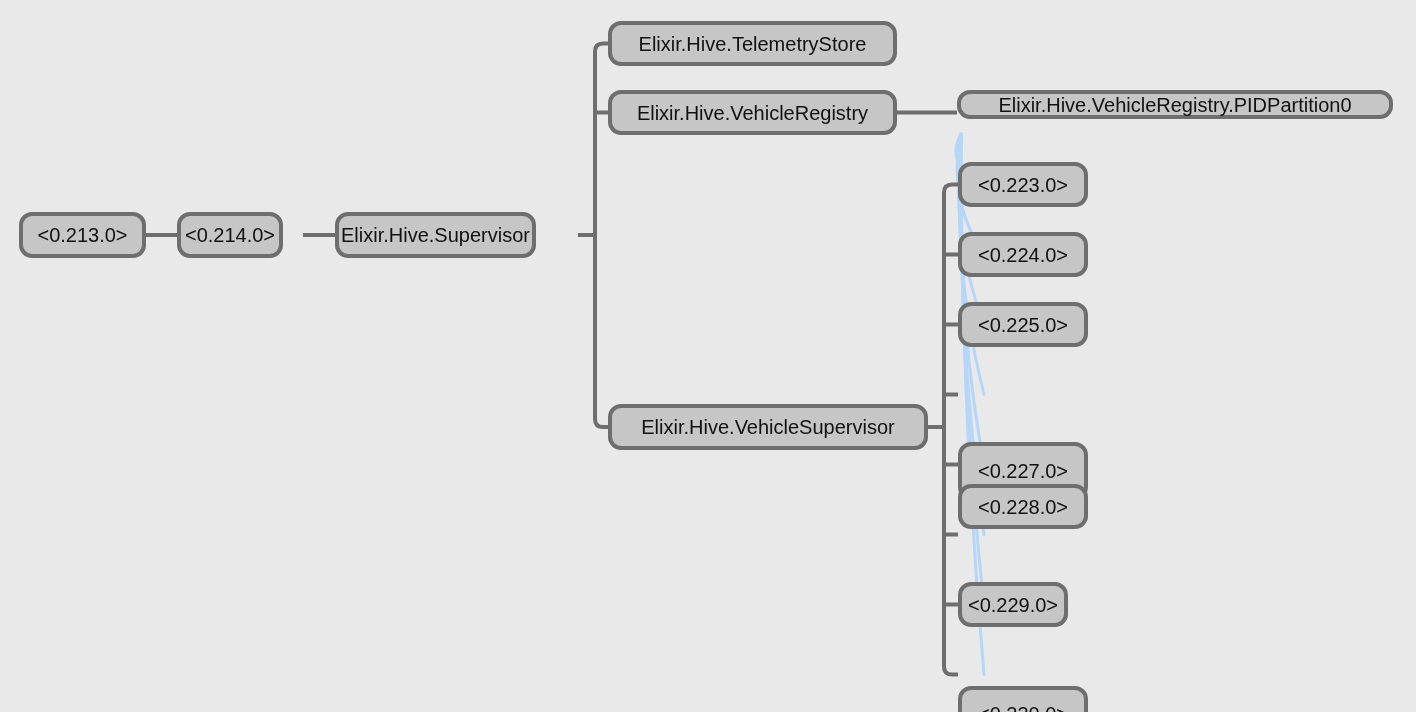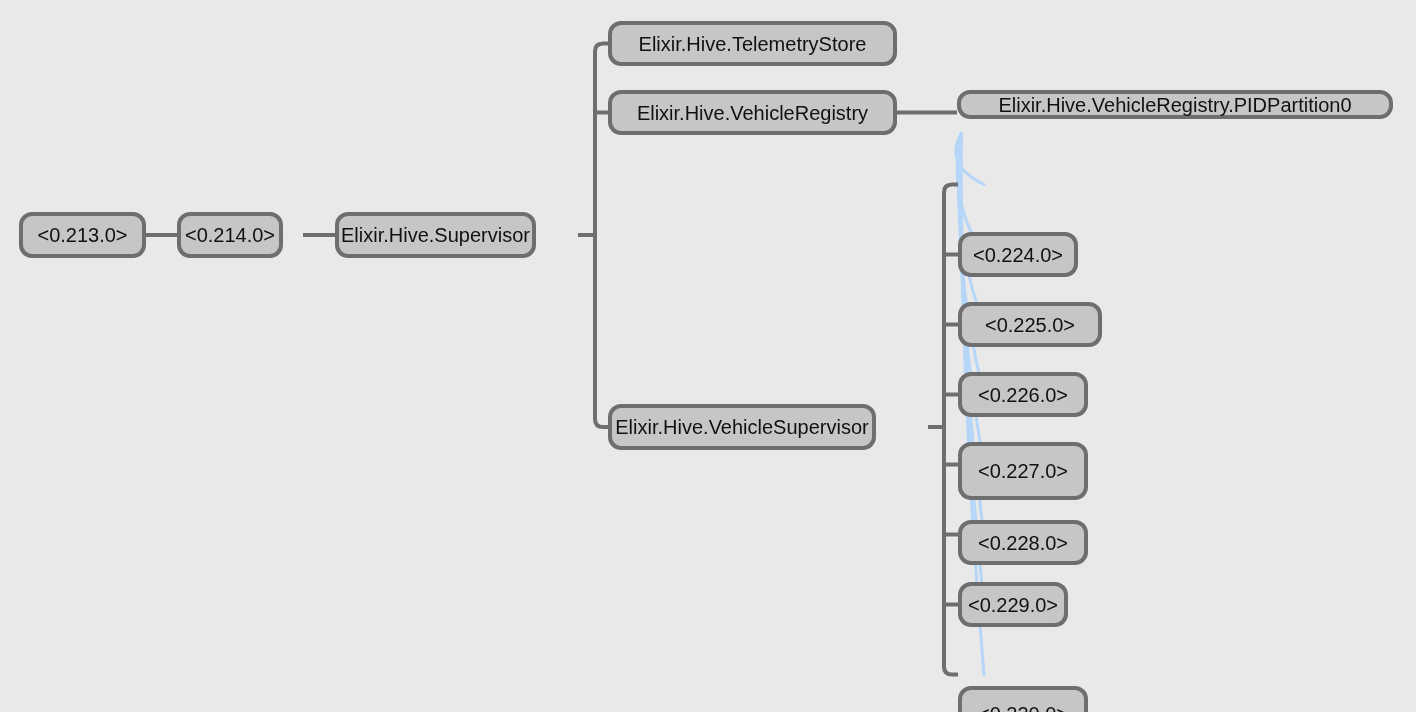--- a/index.html
+++ b/index.html
@@ -71,23 +71,23 @@
     </g>
   </svg>
 
   <div class="node" style="left:19px;  top:212px; width:127px; height:46px">&lt;0.213.0&gt;</div>
   <div class="node" style="left:177px; top:212px; width:106px; height:46px">&lt;0.214.0&gt;</div>
   <div class="node" style="left:335px; top:212px; width:201px; height:46px">Elixir.Hive.Supervisor</div>
 
   <div class="node" style="left:608px; top:90px;  width:289px; height:45px">Elixir.Hive.VehicleRegistry</div>
   <div class="node" style="left:608px; top:21px;  width:289px; height:45px">Elixir.Hive.TelemetryStore</div>
   <div class="node" style="left:957px; top:90px;  width:436px; height:29px">Elixir.Hive.VehicleRegistry.PIDPartition0</div>
-  <div class="node" style="left:608px; top:404px; width:268px; height:46px">Elixir.Hive.VehicleSupervisor</div>
+  <div class="node" style="left:608px; top:404px; width:320px; height:46px">Elixir.Hive.VehicleSupervisor</div>
 
-  <div class="node" style="left:958px; top:232px; width:120px; height:45px">&lt;0.224.0&gt;</div>
-  <div class="node" style="left:958px; top:302px; width:144px; height:45px">&lt;0.225.0&gt;</div>
-  <div class="node" style="left:958px; top:372px; width:130px; height:45px">&lt;0.226.0&gt;</div>
+  <div class="node" style="left:958px; top:162px; width:130px; height:45px">&lt;0.223.0&gt;</div>
+  <div class="node" style="left:958px; top:232px; width:130px; height:45px">&lt;0.224.0&gt;</div>
+  <div class="node" style="left:958px; top:302px; width:130px; height:45px">&lt;0.225.0&gt;</div>
   <div class="node" style="left:958px; top:442px; width:130px; height:58px">&lt;0.227.0&gt;</div>
-  <div class="node" style="left:958px; top:520px; width:130px; height:45px">&lt;0.228.0&gt;</div>
+  <div class="node" style="left:958px; top:484px; width:130px; height:45px">&lt;0.228.0&gt;</div>
   <div class="node" style="left:958px; top:582px; width:110px; height:45px">&lt;0.229.0&gt;</div>
   <div class="node" style="left:958px; top:686px; width:130px; height:55px">&lt;0.230.0&gt;</div>
 
 </div>
 
 </body></html>

